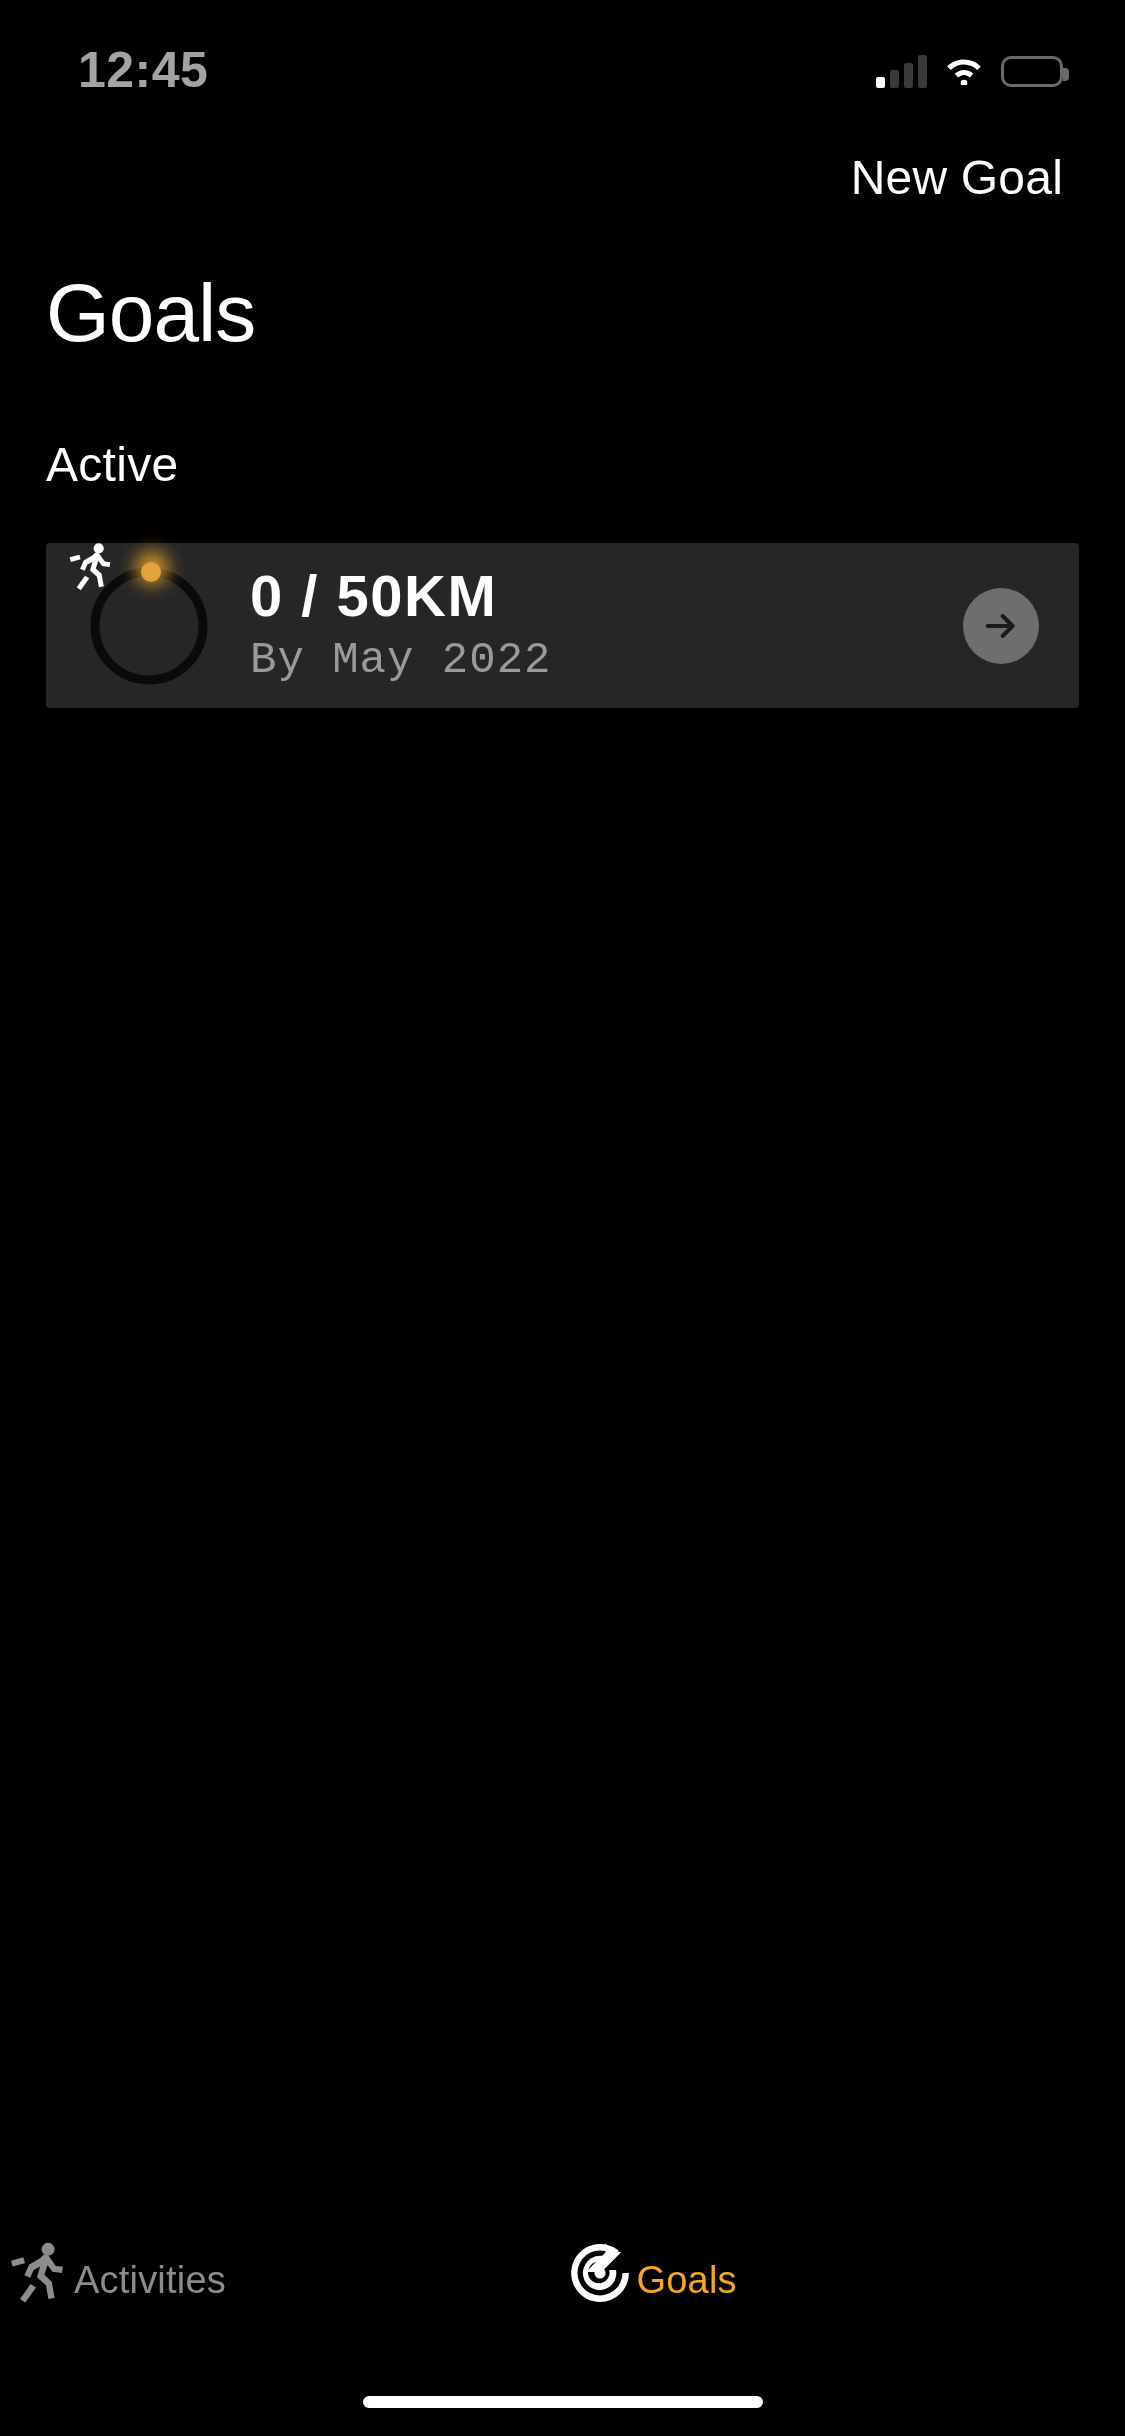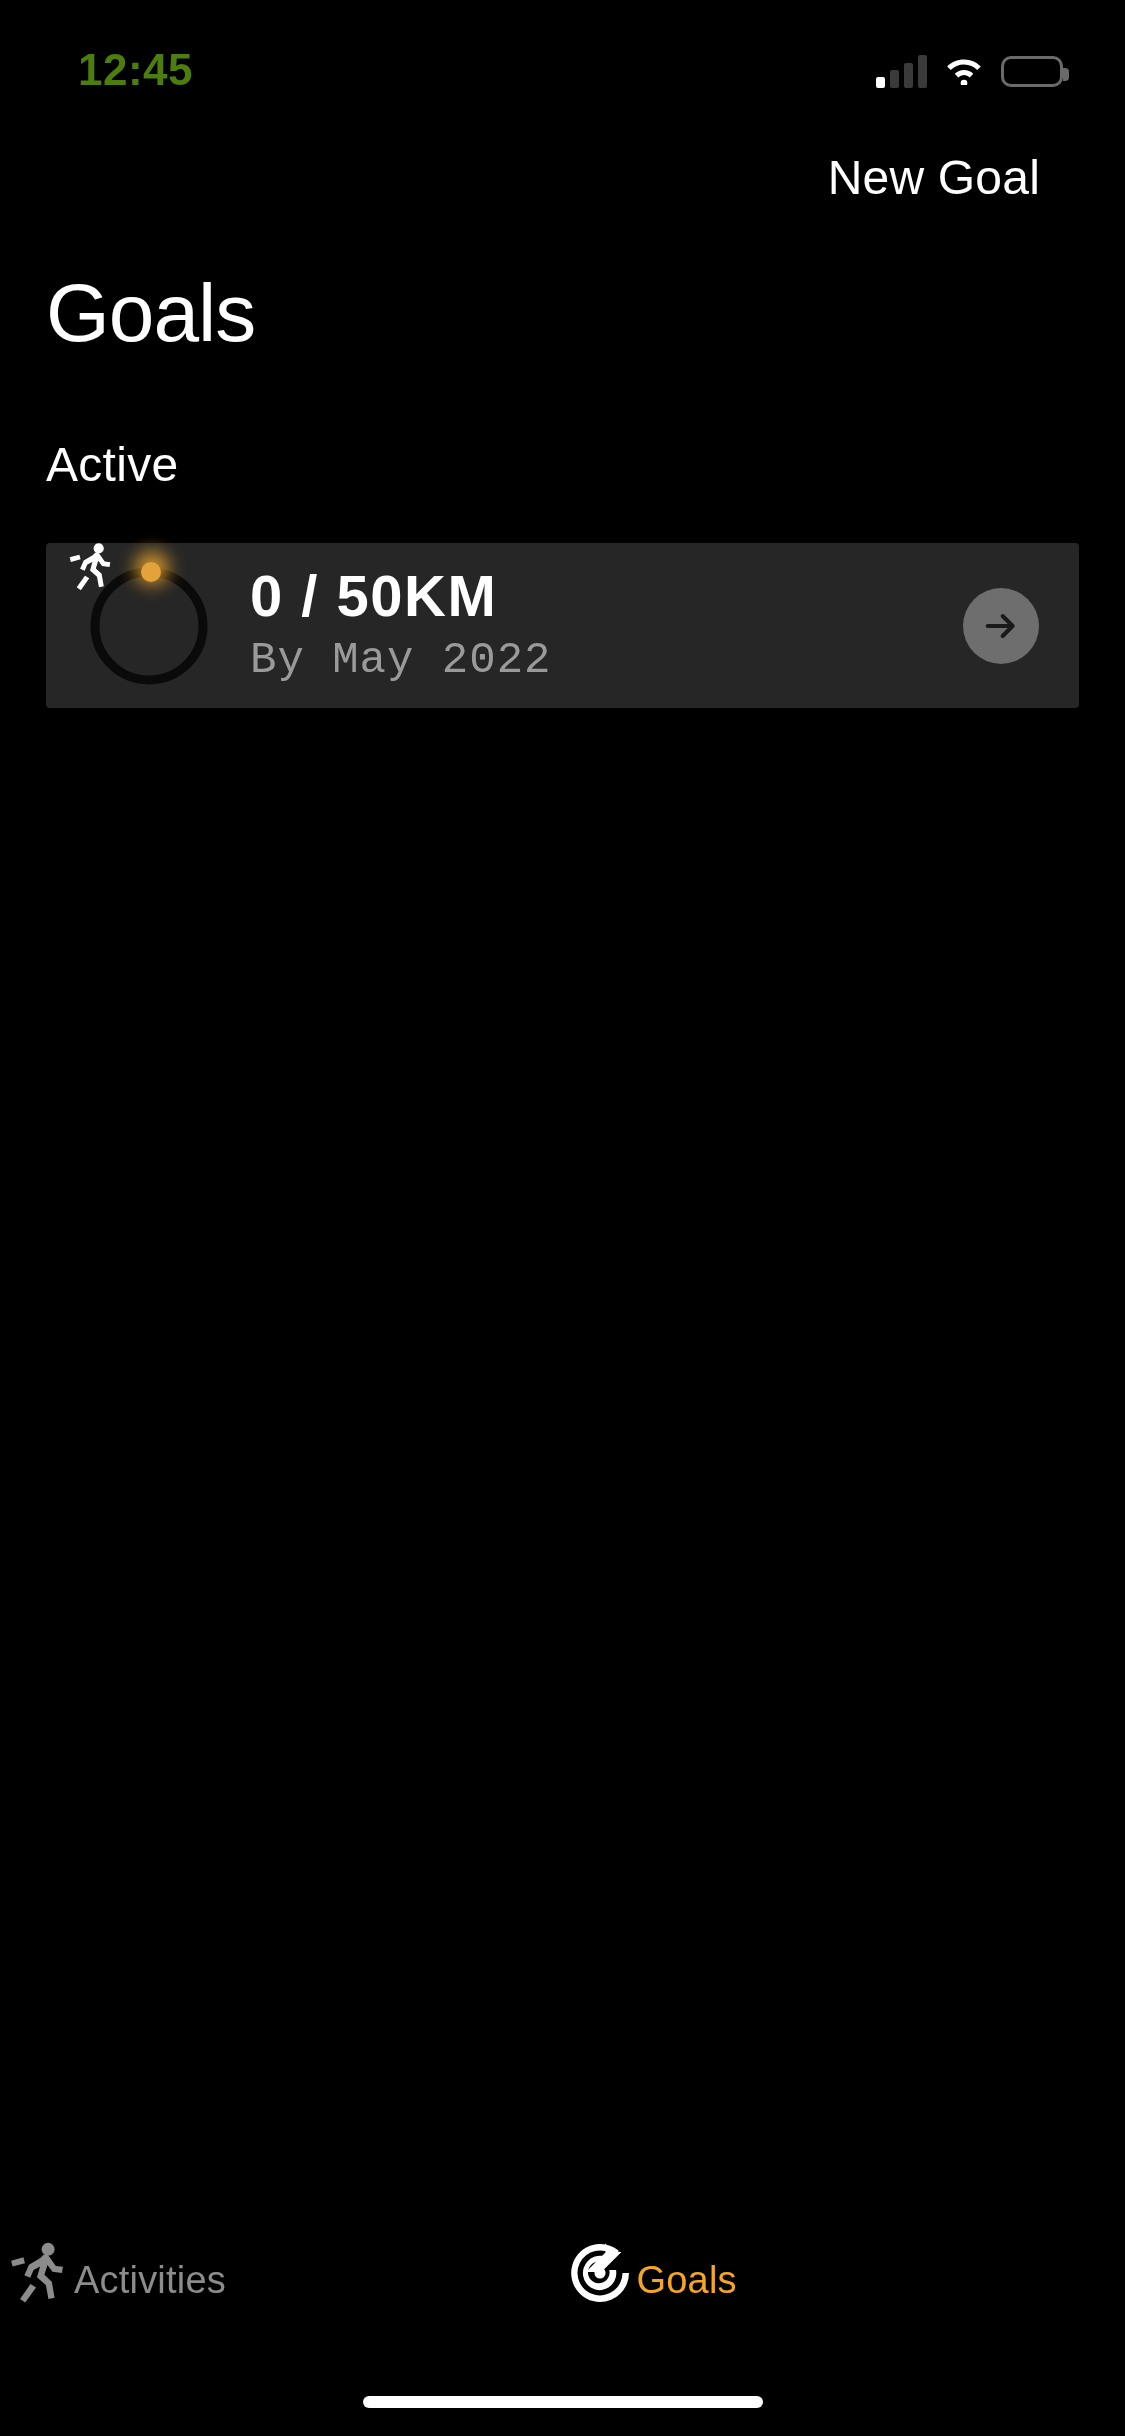--- a/index.html
+++ b/index.html
@@ -18,24 +18,24 @@
 
   
   #status-bar {
     position:absolute; top:0; left:0;
     width:1125px; height:132px;
     display:flex; align-items:center;
     justify-content:space-between;
     padding:0 62px 0 78px;
   }
   #status-time {
-    font-size:44px;
+    font-size:50px;
     font-weight:600;
     letter-spacing:0.5px;
-    color:#4d7c0f;
+    color:#a3a3a3;
     margin-top:8px;
   }
   #status-icons {
     display:flex; align-items:center; gap:16px;
     margin-top:10px;
   }
   .sig-bars { display:flex; align-items:flex-end; gap:5px; height:34px; }
   .sig-bars i { display:block; width:9px; border-radius:2px; background:#3a3a3a; }
   .sig-bars i.b1 { height:11px; background:#ffffff; }
   .sig-bars i.b2 { height:18px; }
@@ -56,21 +56,21 @@
     width:6px; height:13px;
     background:#6a6a6a;
     border-radius:0 4px 4px 0;
   }
 
   
   #top-action-row {
     position:absolute; top:150px; left:0;
     width:1125px;
     display:flex; justify-content:flex-end;
-    padding-right:85px;
+    padding-right:62px;
   }
   #new-goal-button {
     font-size:48px;
     color:#ffffff;
     letter-spacing:0.2px;
     cursor:pointer;
     background:none; border:none;
     font-family:"Liberation Sans", sans-serif;
   }
 

